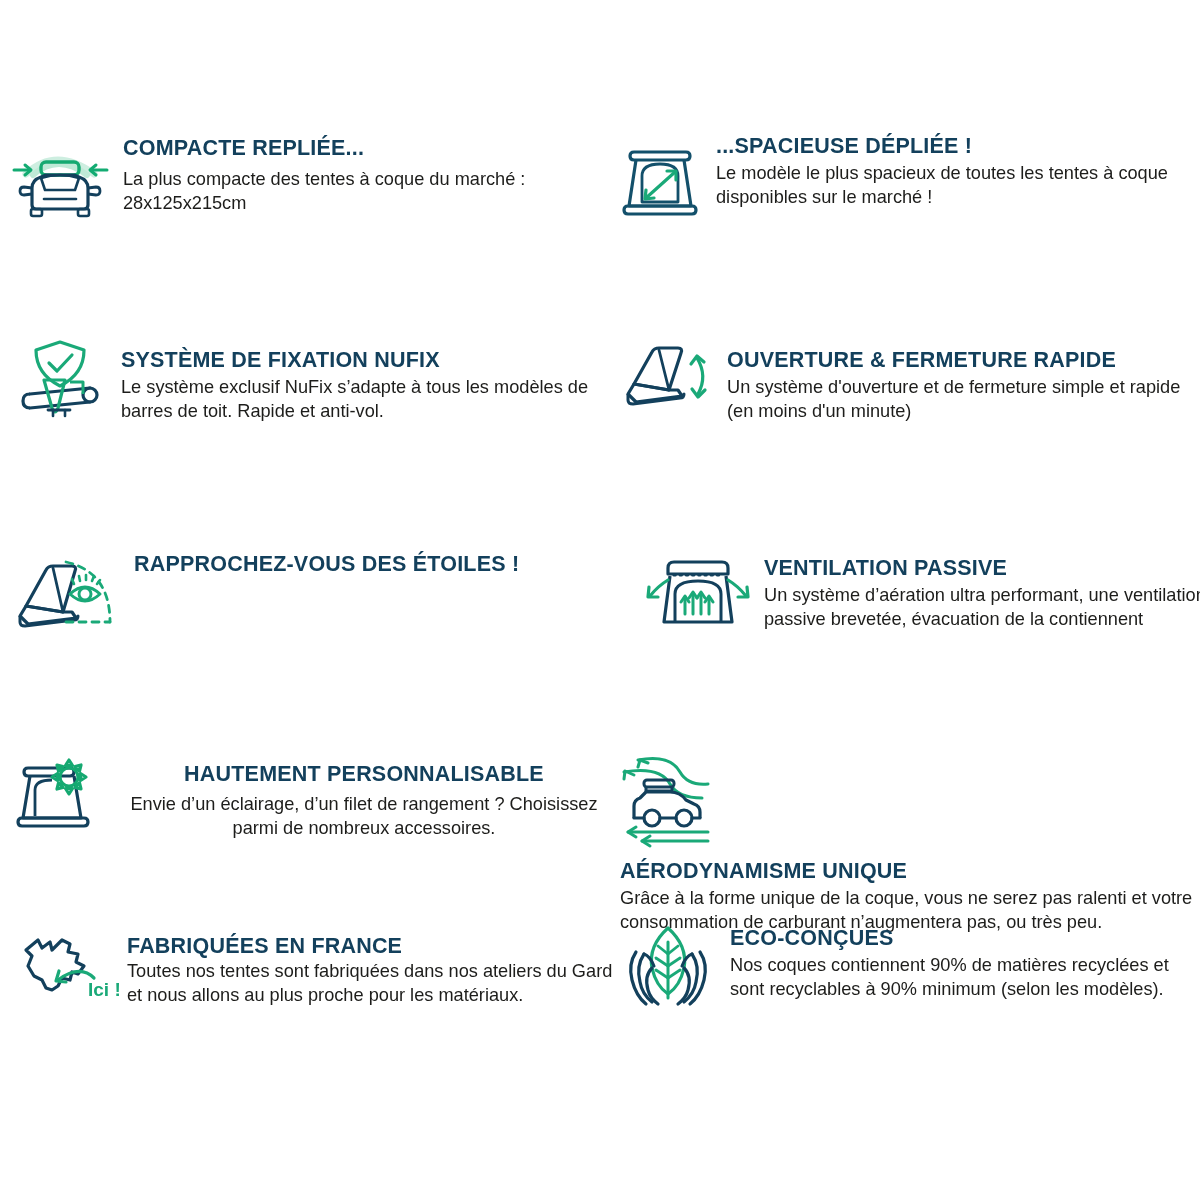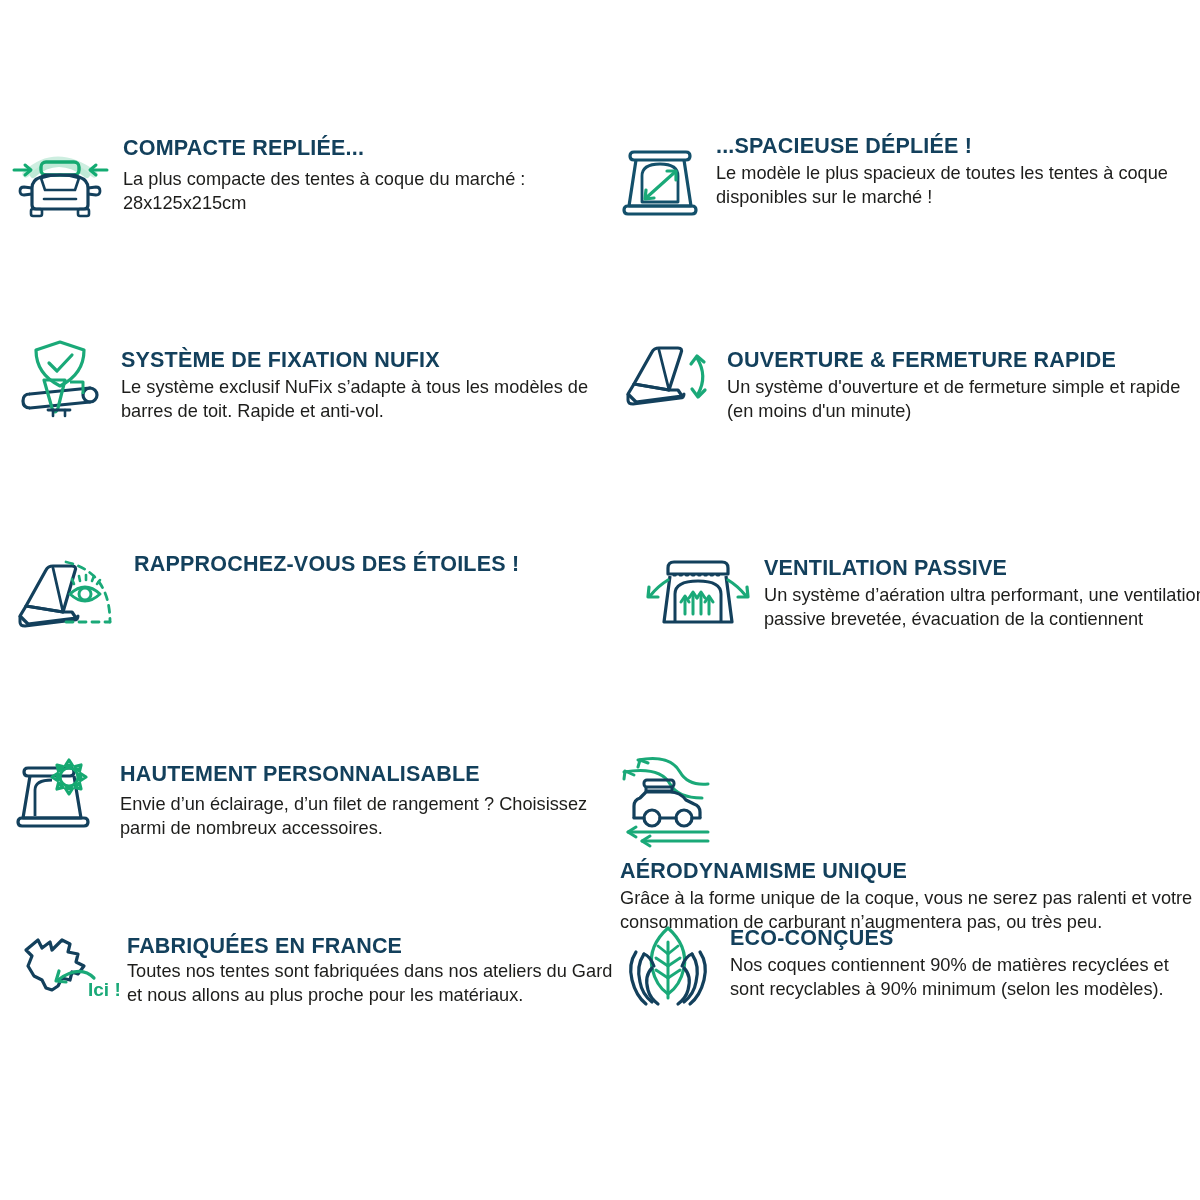--- a/index.html
+++ b/index.html
@@ -72,21 +72,21 @@
   .f8 { left: 608px; top: 742px; width: 590px; flex-direction: column; }
   .f10{ left: 618px; top: 912px; width: 580px; }
 
   
   .f1 .feature-text { padding-left: 10px; padding-top: 6px; }
   .f2 .feature-text { padding-left: 16px; padding-top: 4px; }
   .f3 .feature-text { padding-left: 8px;  padding-top: 16px; }
   .f4 .feature-text { padding-left: 10px; padding-top: 12px; }
   .f5 .feature-text { padding-left: 6px;  padding-top: 8px; }
   .f6 .feature-text { padding-left: 10px; padding-top: 8px; }
-  .f7 .feature-text { padding-left: 12px; padding-top: 14px; }
+  .f7 .feature-text { padding-left: 12px; padding-top: 14px; text-align: center; }
   .f8 .feature-text { padding-left: 12px; padding-top: 12px; }
   .f9 .feature-text { padding-left: 4px;  padding-top: 16px; }
   .f10 .feature-text{ padding-left: 12px; padding-top: 14px; }
 
   .f2 .feature-title,
   .f4 .feature-title,
   .f6 .feature-title,
   .f8 .feature-title,
   .f10 .feature-title { margin-bottom: 3px; }
 

